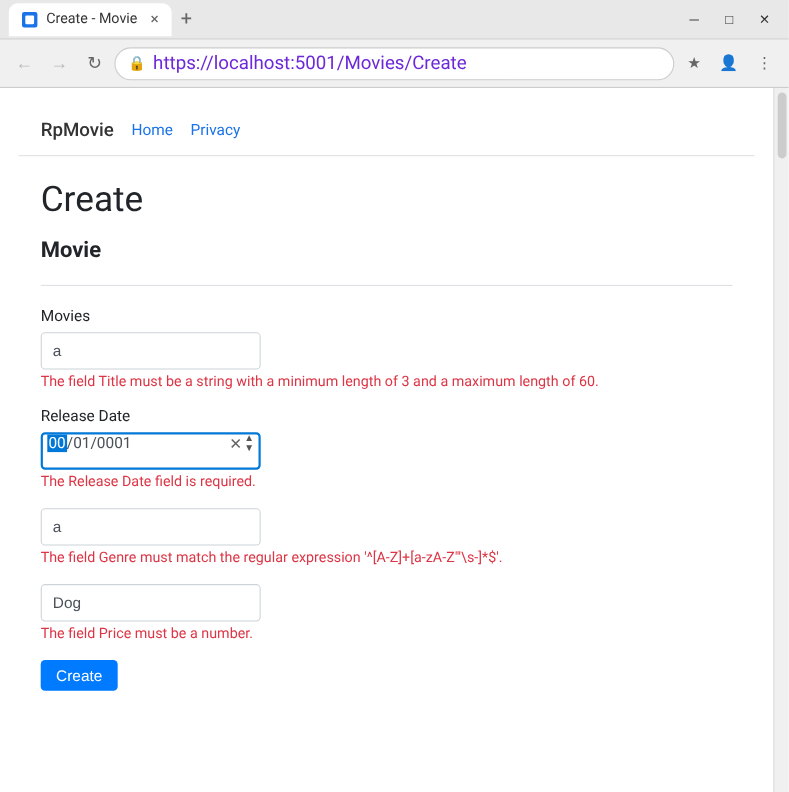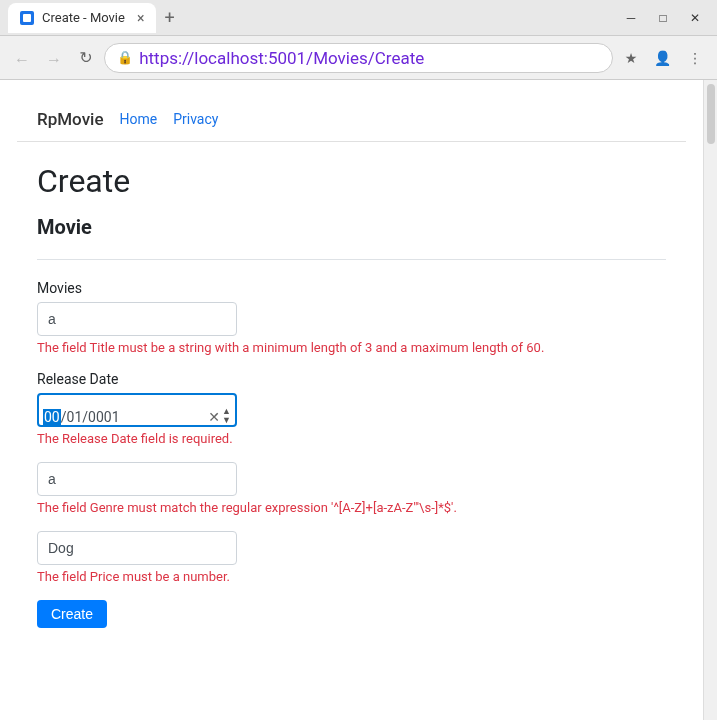--- a/index.html
+++ b/index.html
@@ -39,21 +39,21 @@
 
     
     .main-content { padding: 20px 20px 30px 20px; }
     .page-title { font-size: 32px; font-weight: 400; color: #212529; margin-bottom: 15px; }
     .page-subtitle { font-size: 20px; color: #212529; margin-bottom: 20px; }
     .section-divider { border: none; border-top: 1px solid #dee2e6; margin-bottom: 20px; }
 
     .form-group { margin-bottom: 16px; }
     .form-label { font-size: 14px; color: #212529; margin-bottom: 6px; display: block; }
     .form-control { display: block; width: 200px; height: 34px; padding: 6px 10px; font-size: 14px; color: #495057; background: white; border: 1px solid #ced4da; border-radius: 4px; outline: none; }
-    .date-input-wrapper { width: 200px; height: 34px; border: 2px solid #0078d7; border-radius: 4px; display: flex; align-items: flex-end; padding: 0 4px; background: white; }
+    .date-input-wrapper { width: 200px; height: 34px; border: 2px solid #0078d7; border-radius: 4px; display: flex; align-items: flex-start; padding: 0 4px; background: white; }
     .date-text { flex: 1; font-size: 14px; color: #495057; }
     .date-clear { font-size: 14px; color: #666; cursor: pointer; margin-right: 2px; }
     .date-spin { display: flex; flex-direction: column; }
     .date-up, .date-down { font-size: 9px; color: #555; cursor: pointer; line-height: 1; }
     .validation-error { color: #dc3545; font-size: 13px; margin-top: 4px; }
     .btn-primary { background: #007bff; color: white; border: none; padding: 6px 14px; border-radius: 4px; font-size: 14px; cursor: pointer; }
   </style>
 </head>
 <body>
 

